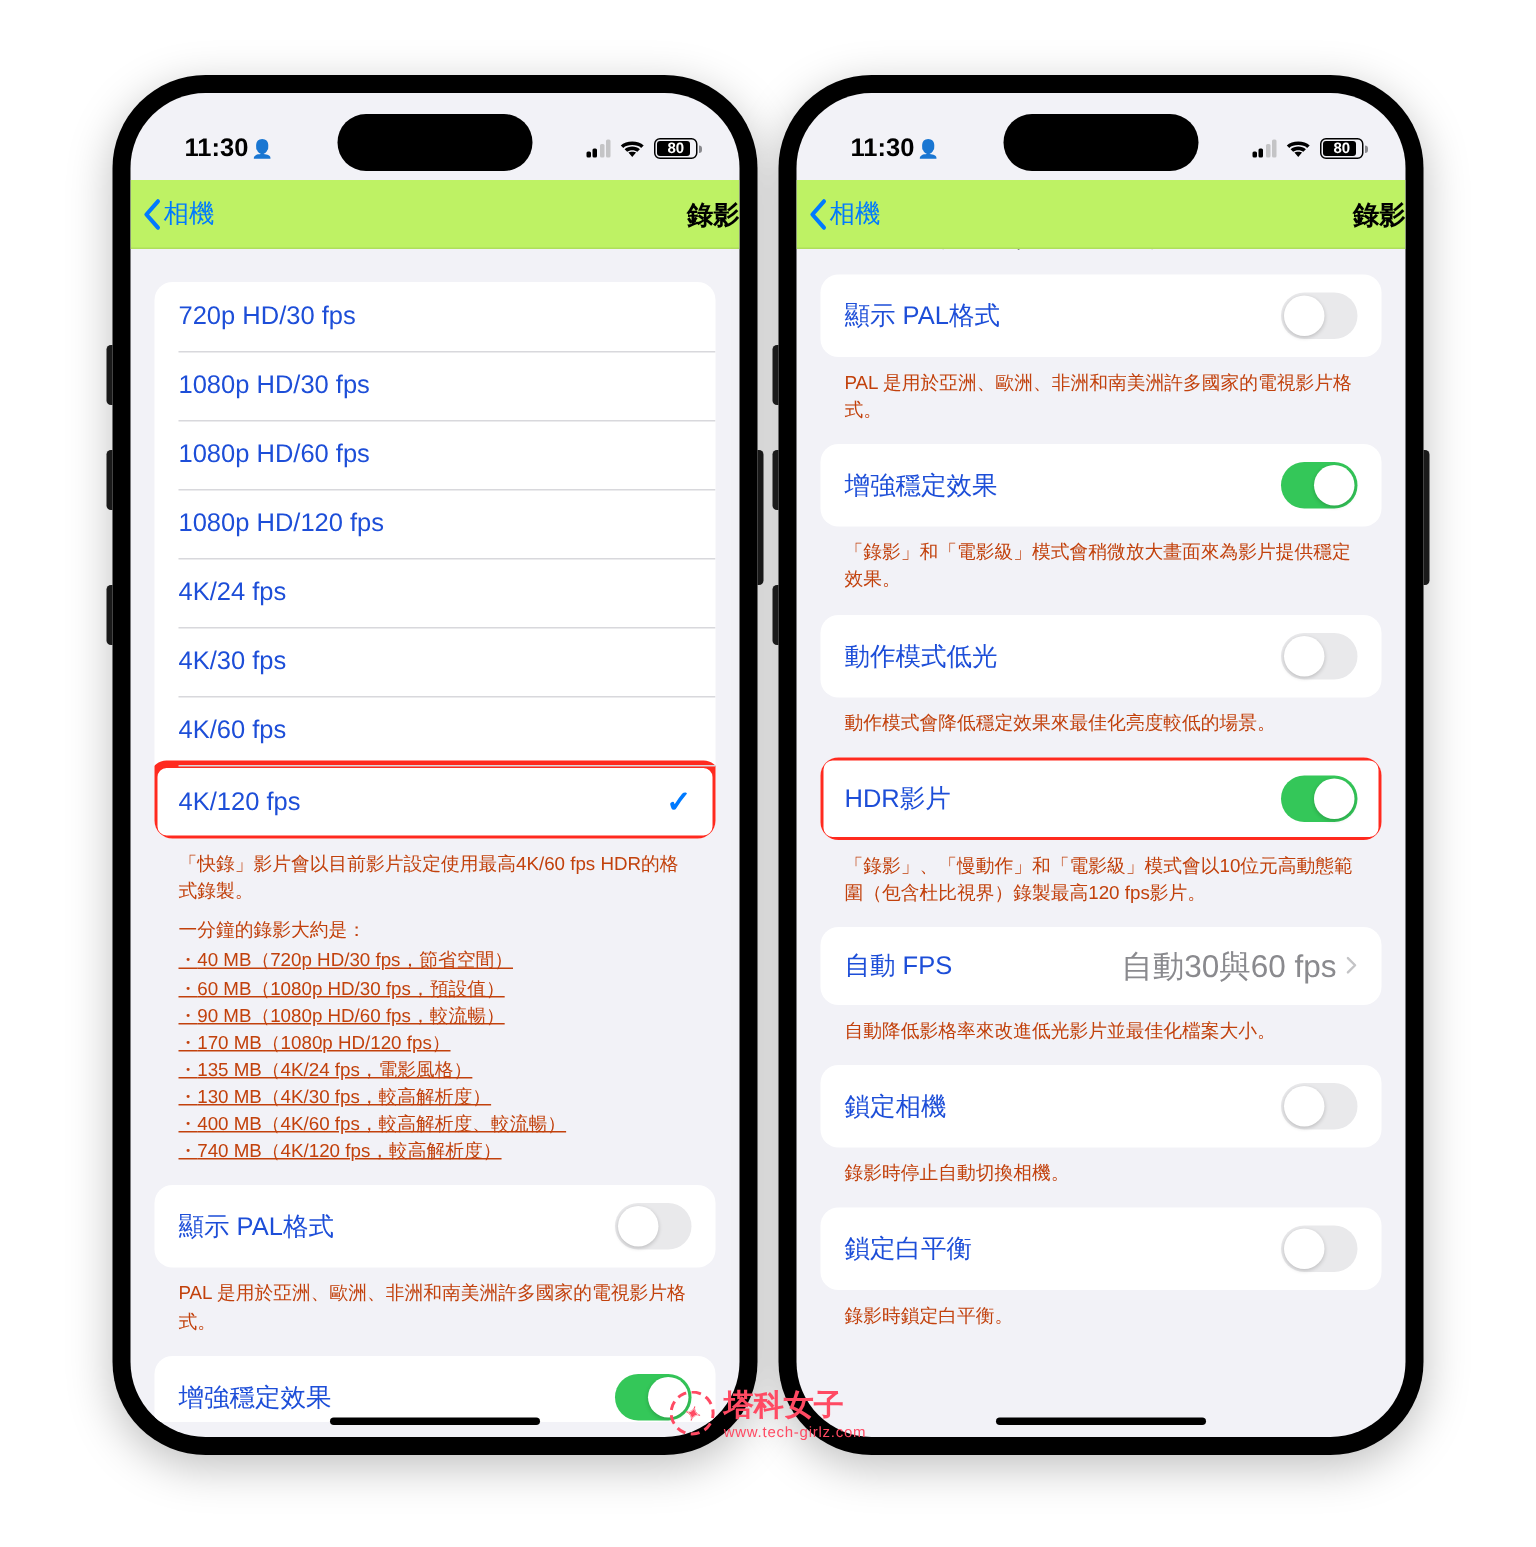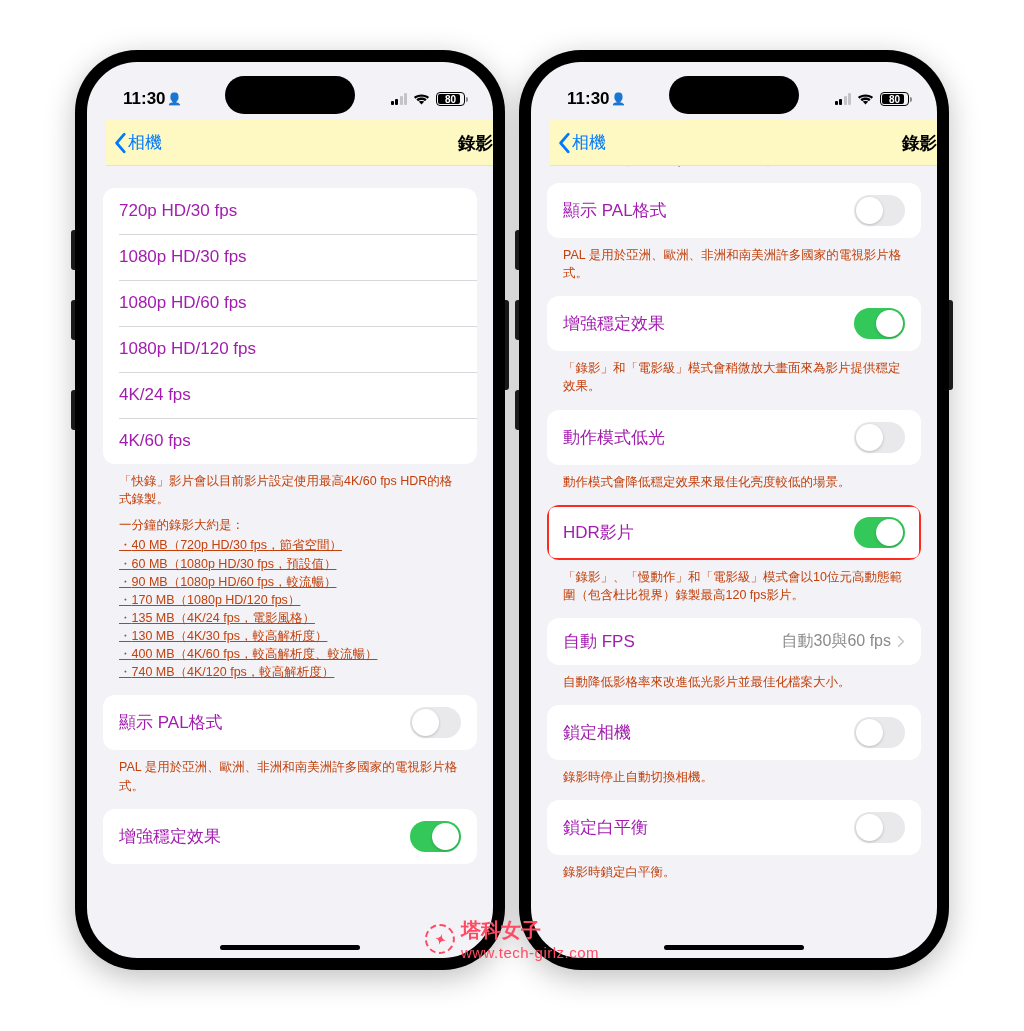--- a/index.html
+++ b/index.html
@@ -91,27 +91,26 @@
     display: flex; align-items: center; justify-content: center;
     font-size: 10px; font-weight: 700; position: relative;
   }
   .batt-body::after{content:""; width:2px; height:5px; background:#8a8a8e; border-radius:0 2px 2px 0; position:absolute; right:-4px;}
   .batt-fill{ position:absolute; left:1px; top:1px; bottom:1px; width:80%; background:#000; border-radius:2px; z-index:0;}
   .batt-text{ color:#fff; z-index:1; }
 
   
   .nav {
     height: 46px;
-    background: #fef9c3;
+    background: #bef264;
     display: flex;
     align-items: center;
     position: relative;
     border-bottom: 0.5px solid rgba(0,0,0,0.08);
     padding: 0 8px;
-    margin-left: 19px;
   }
   .nav-back {
     color: #007aff;
     display: flex;
     align-items: center;
     font-size: 17px;
   }
   .nav-back svg { width: 14px; height: 22px; }
   .nav-title {
     position: absolute;
@@ -145,22 +144,22 @@
     position: relative;
     font-size: 17px;
   }
   .row + .row::before {
     content: "";
     position: absolute;
     left: 16px; right: 0; top: 0;
     height: 0.5px;
     background: #d8d8dc;
   }
-  .row .label { color: #a21caf; }
-  .row .detail { color: #8a8a8e; font-size: 16px; display:flex; align-items:center; gap:6px;}
+  .row .label { color: #1d4ed8; }
+  .row .detail { color: #8a8a8e; font-size: 21px; display:flex; align-items:center; gap:6px;}
   .chev-right { width: 8px; height: 13px; }
   .check { color: #007aff; font-size: 20px; font-weight: 700; }
   .highlight { outline: 5px solid #ff2a1f; outline-offset: -2px; border-radius: 8px; }
 
   
   .footer {
     margin: 8px 32px 0 32px;
     font-size: 12.5px;
     color: #c2410c;
     line-height: 1.45;
@@ -199,21 +198,21 @@
   }
 
   
   .watermark {
     position: absolute;
     bottom: 70px; left: 50%; transform: translateX(-50%);
     display: flex; align-items: center; gap: 6px;
     color: #ff4a63; font-size: 20px; font-weight: 600;
     z-index: 200;
   }
-  .watermark .sub { font-size: 15px; color:#ff4a63; letter-spacing:0.5px; display:block; font-weight:400;}
+  .watermark .sub { font-size: 10px; color:#ff4a63; letter-spacing:0.5px; display:block; font-weight:400;}
   .wm-icon {
     width: 30px; height: 30px; border: 2.5px dashed #ff4a63; border-radius: 50%;
     display:flex; align-items:center; justify-content:center; font-size:13px;
   }
   .wm-icon span{ transform: rotate(15deg); }
 
   .group.compact { margin-top: 14px; }
 </style>
 </head>
 <body>
@@ -268,22 +267,29 @@
           <div class="row">
               <span class="label">1080p HD/60 fps</span>
             </div>
           <div class="row">
               <span class="label">1080p HD/120 fps</span>
             </div>
           <div class="row">
               <span class="label">4K/24 fps</span>
             </div>
           <div class="row">
+              <span class="label">4K/30 fps</span>
+            </div>
+          <div class="row">
               <span class="label">4K/60 fps</span>
             </div>
+          <div class="row highlight">
+            <span class="label">4K/120 fps</span>
+            <span class="check">✓</span>
+          </div>
         </div>
         <div class="footer">「快錄」影片會以目前影片設定使用最高4K/60 fps HDR的格式錄製。</div>
         <div class="footer">
           <div class="lead">一分鐘的錄影大約是：</div>
           <ul>
             <li>40 MB（720p HD/30 fps，節省空間）</li>
             <li>60 MB（1080p HD/30 fps，預設值）</li>
             <li>90 MB（1080p HD/60 fps，較流暢）</li>
             <li>170 MB（1080p HD/120 fps）</li>
             <li>135 MB（4K/24 fps，電影風格）</li>

